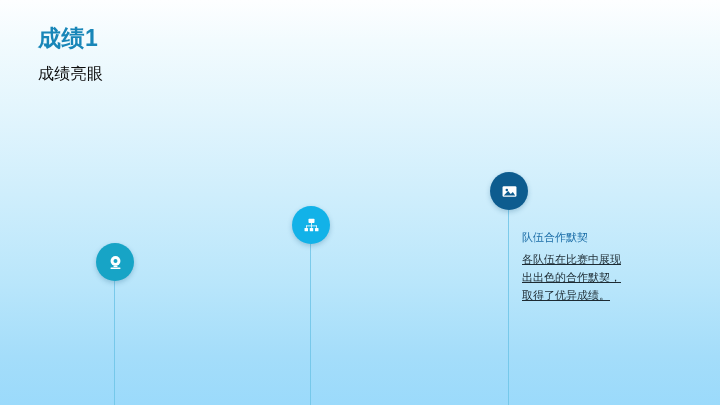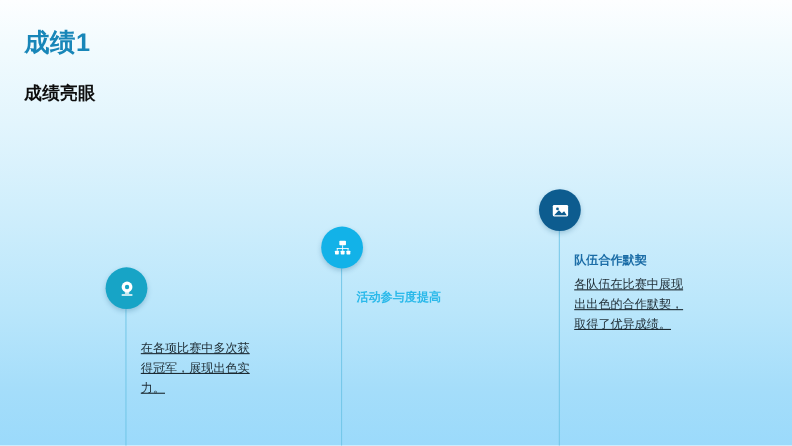--- a/index.html
+++ b/index.html
@@ -24,35 +24,35 @@
         #cfeefc 48%,
         #b9e6fb 70%,
         #a4ddfa 88%,
         #9bdafb 100%);
     overflow: hidden;
   }
 
   
   #header {
     position: absolute;
-    left: 22px;
+    left: 38px;
     top: 26px;
   }
   #eyebrow {
     font-size: 23px;
     font-weight: bold;
     color: #1886b8;
     letter-spacing: 0.5px;
     line-height: 1.1;
     white-space: nowrap;
   }
   #subtitle {
-    margin-top: 26px;
+    margin-top: 14px;
     font-size: 16px;
-    font-weight: bold;
+    font-weight: normal;
     color: #0d0d0d;
     letter-spacing: 0.3px;
     line-height: 1.1;
     white-space: nowrap;
   }
 
   
   .milestone {
     position: absolute;
     width: 200px;
@@ -80,21 +80,21 @@
     box-shadow: 0 2px 5px rgba(20, 90, 130, 0.28);
   }
   .marker svg { display: block; }
 
   .text-block {
     position: absolute;
     left: 32px;
   }
   .ms-title {
     font-size: 11px;
-    font-weight: bold;
+    font-weight: normal;
     line-height: 1.2;
     white-space: nowrap;
   }
   .ms-body {
     margin-top: 6px;
     font-size: 11px;
     color: #1d2b33;
     line-height: 1.65;
     width: 104px;
     text-decoration: underline;
@@ -129,21 +129,20 @@
       <span>
         <svg width="19" height="19" viewBox="0 0 24 24" fill="#ffffff" aria-hidden="true">
           <circle cx="12" cy="10" r="6.2" fill="#ffffff"></circle>
           <circle cx="12" cy="10" r="2.5" fill="#17a4c6"></circle>
           <rect x="9.4" y="16.0" width="5.2" height="1.6" rx="0.6" fill="#ffffff"></rect>
           <rect x="5.6" y="18.4" width="12.8" height="1.7" rx="0.85" fill="#ffffff"></rect>
         </svg>
       </span>
     </div>
     <div class="text-block">
-      <div class="ms-body">在各项比赛中多次获得冠军，展现出色实力。</div>
     </div>
   </div>
 
   <div class="milestone" id="ms-1">
     <div class="stem"></div>
     <div class="marker" style="background:#12b2e8;">
       <span>
         <svg width="19" height="19" viewBox="0 0 24 24" aria-hidden="true">
           <rect x="8.2" y="3.6" width="7.6" height="5.2" rx="0.9" fill="#ffffff"></rect>
           <rect x="11.5" y="8.8" width="1" height="3.2" fill="#ffffff"></rect>
@@ -151,21 +150,20 @@
           <rect x="5.3" y="12.0" width="1" height="3.0" fill="#ffffff"></rect>
           <rect x="11.5" y="12.0" width="1" height="3.0" fill="#ffffff"></rect>
           <rect x="17.7" y="12.0" width="1" height="3.0" fill="#ffffff"></rect>
           <rect x="3.2" y="15.0" width="4.4" height="4.4" rx="0.8" fill="#ffffff"></rect>
           <rect x="9.8" y="15.0" width="4.4" height="4.4" rx="0.8" fill="#ffffff"></rect>
           <rect x="16.4" y="15.0" width="4.4" height="4.4" rx="0.8" fill="#ffffff"></rect>
         </svg>
       </span>
     </div>
     <div class="text-block">
-      <div class="ms-title" style="color:#2bb9ea;">活动参与度提高</div>
     </div>
   </div>
 
   <div class="milestone" id="ms-2">
     <div class="stem"></div>
     <div class="marker" style="background:#0d5c8f;">
       <span>
         <svg width="19" height="19" viewBox="0 0 24 24" aria-hidden="true">
           <rect x="3.2" y="5.4" width="17.6" height="13.2" rx="1.6" fill="#ffffff"></rect>
           <circle cx="8.6" cy="10.0" r="1.6" fill="#0d5c8f"></circle>

